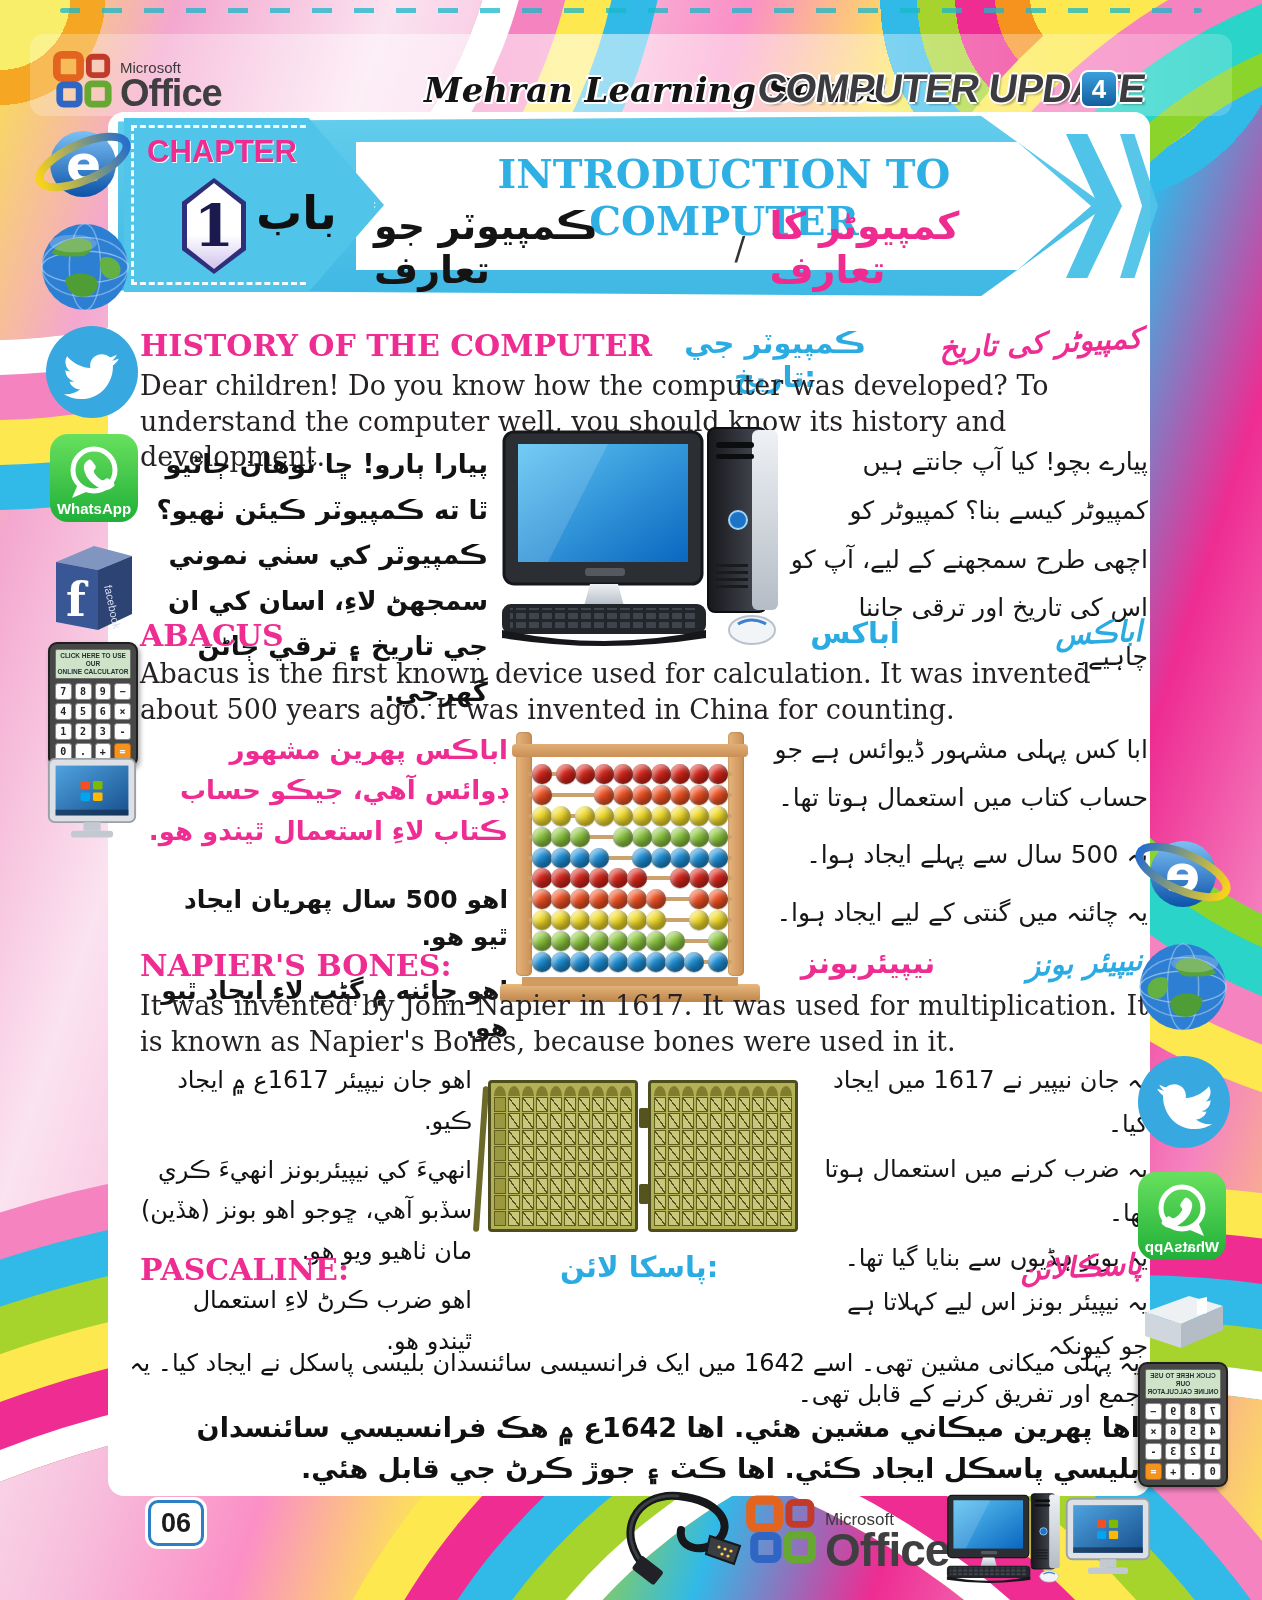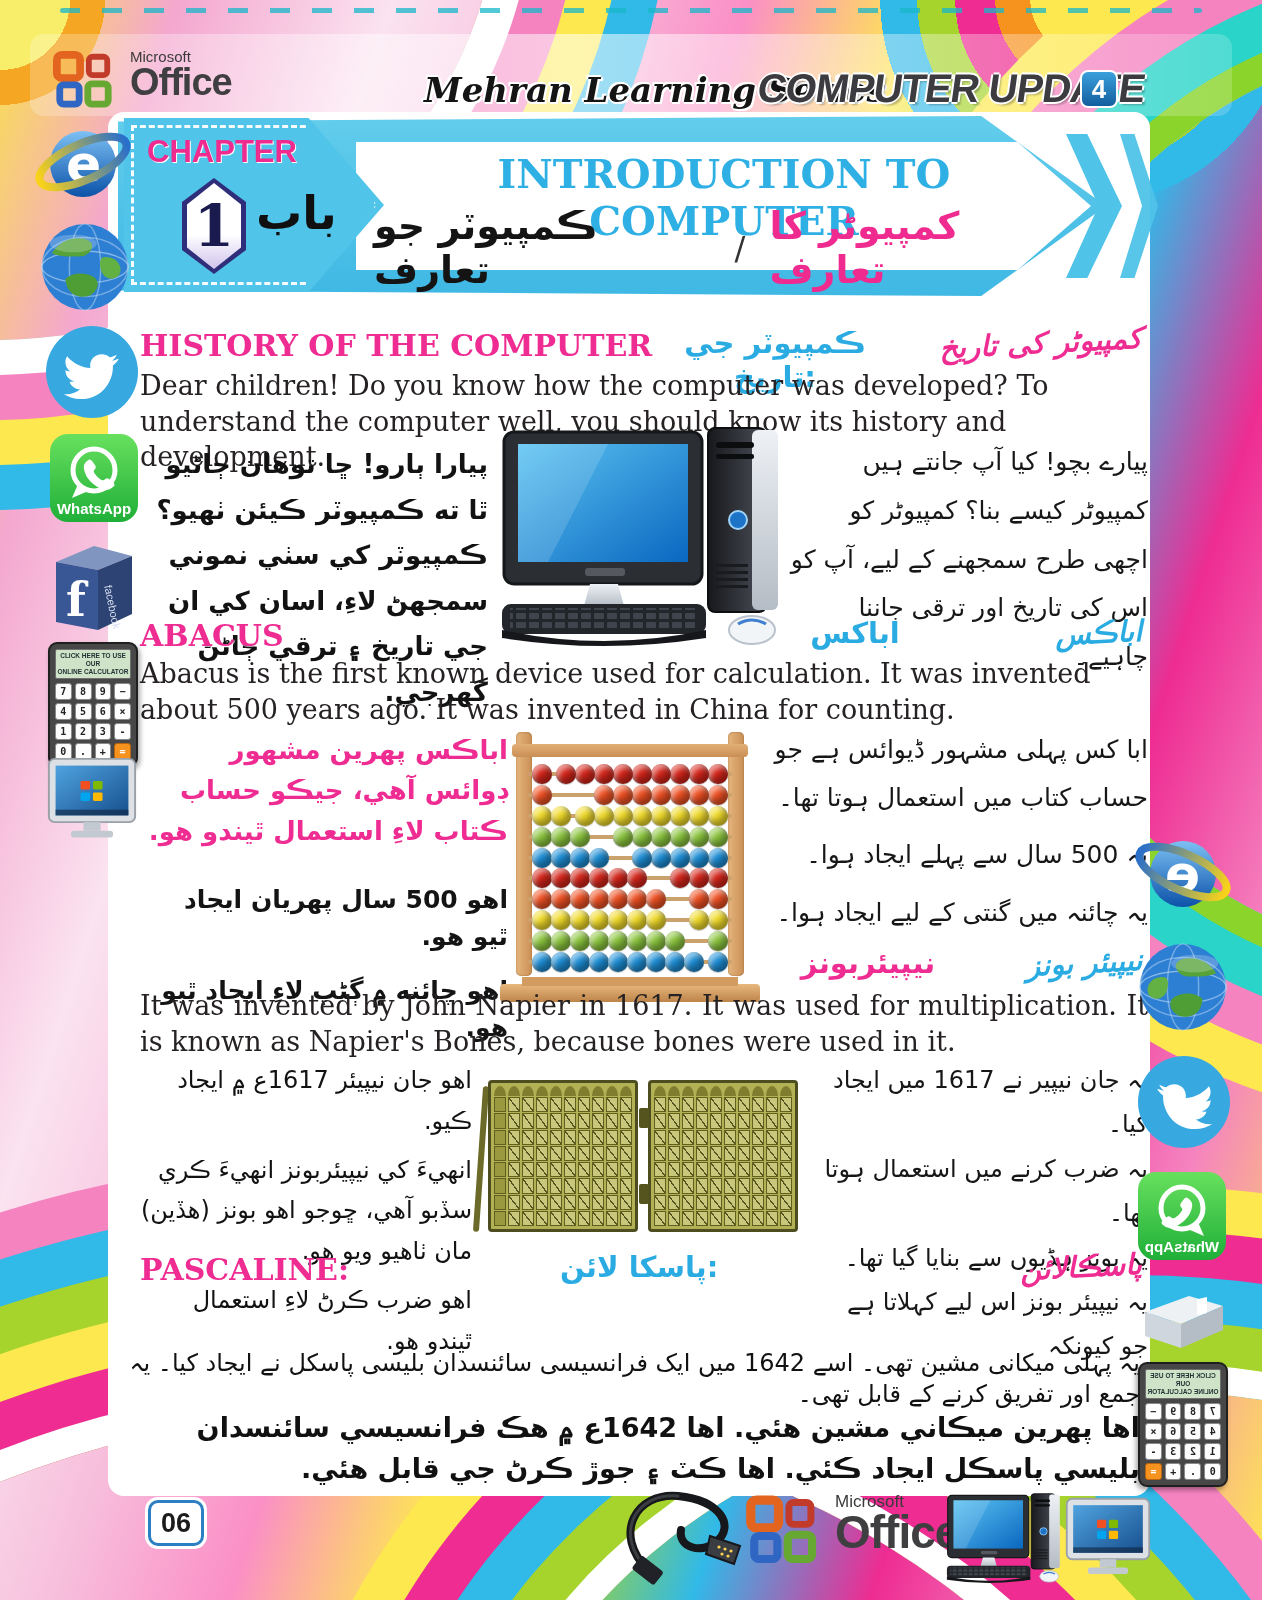--- a/index.html
+++ b/index.html
@@ -23,21 +23,21 @@
     box-shadow:0 0 0 35px #ffffff,0 0 0 80px #f583c0,0 0 0 125px #fde94f,0 0 0 170px #31b9e8; }
   .top-dashes { position:absolute; top:8px; left:60px; right:60px; height:5px; z-index:2;
     background:repeating-linear-gradient(90deg,#18b7c9 0 20px, transparent 20px 42px); opacity:.75; border-radius:3px; }
   .header-haze { position:absolute; left:30px; top:34px; right:30px; height:82px; z-index:1; border-radius:14px;
     background:linear-gradient(90deg, rgba(255,255,255,.22), rgba(255,255,255,.55) 45%, rgba(255,255,255,.18)); }
 
   .panel { position:absolute; left:108px; top:112px; width:1042px; height:1384px;
     background:#fff; border-radius:16px; z-index:1; }
 
   
-  .office-logo { position:absolute; display:flex; align-items:flex-start; gap:16px; z-index:2; }
+  .office-logo { position:absolute; display:flex; align-items:flex-end; gap:6px; z-index:2; }
   .office-logo.top { left:52px; top:48px; }
   .office-text .ms { display:block; font:400 15px "Liberation Sans", sans-serif; color:#3a3a3a; }
   .office-text .of { display:block; font:700 38px/34px "Liberation Sans", sans-serif; color:#3f3f41; letter-spacing:-1px; }
   .series-title { position:absolute; left:424px; top:70px; z-index:2;
     font:700 italic 34px "DejaVu Serif", serif; color:#141414;
     text-shadow:-2px 0 #fff,2px 0 #fff,0 -2px #fff,0 2px #fff,2px 2px #fff,-2px -2px #fff; }
   .series-subtitle { position:absolute; left:758px; top:66px; z-index:2; transform:skewX(-8deg);
     font:900 40px "Liberation Sans", sans-serif; color:#3c3c40; letter-spacing:-1px;
     text-shadow:-2px 0 #fff,2px 0 #fff,0 -2px #fff,0 2px #fff,3px 3px 2px rgba(0,0,0,.25); }
   .volume-badge { position:absolute; left:1080px; top:70px; width:38px; height:38px; z-index:2;
@@ -440,20 +440,21 @@
         </div>
     </div>
     <div class="ab-right">
       <div class="intro urdu">ابا کس پہلی مشہور ڈیوائس ہے جو حساب کتاب میں استعمال ہوتا تھا۔</div>
       <div class="pt urdu">یہ 500 سال سے پہلے ایجاد ہوا۔</div>
       <div class="pt urdu">یہ چائنہ میں گنتی کے لیے ایجاد ہوا۔</div>
     </div>
   </div>
 
   <div class="sec-head head-napier">
+    <span class="h-en">NAPIER'S BONES:</span>
     <span class="h-mid pink-h">نیپیئربونز</span>
     <span class="h-right blue-h">نيپيئر بونز</span>
   </div>
   <div class="body-en body-napier just">It was invented by John Napier in 1617. It was used for multiplication. It is known as Napier's Bones, because bones were used in it.</div>
 
   <div class="row-napier">
     <div class="np-left">
       <div class="pt urdu">اهو جان نيپيئر 1617ع ۾ ايجاد ڪيو.</div>
       <div class="pt urdu">انهيءَ کي نيپيئربونز انهيءَ ڪري سڏبو آهي، ڇوجو اهو بونز (هڏين) مان ٺاهيو ويو هو.</div>
       <div class="pt urdu">اهو ضرب ڪرڻ لاءِ استعمال ٿيندو هو.</div>

